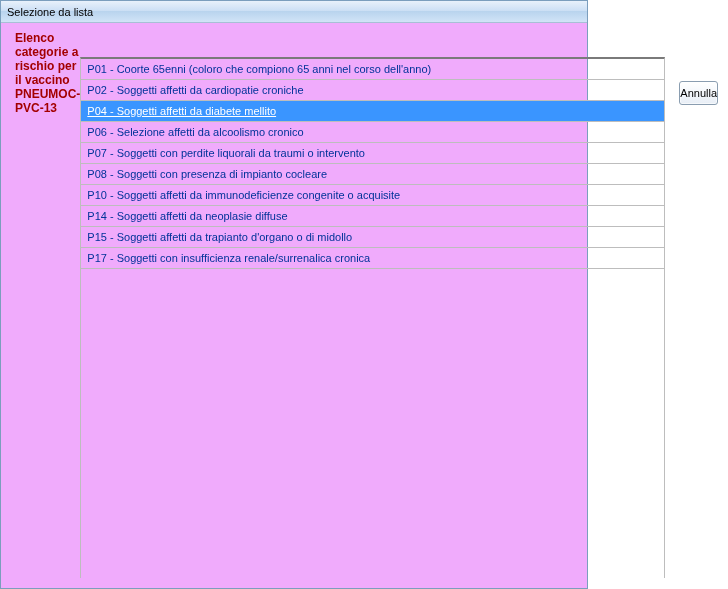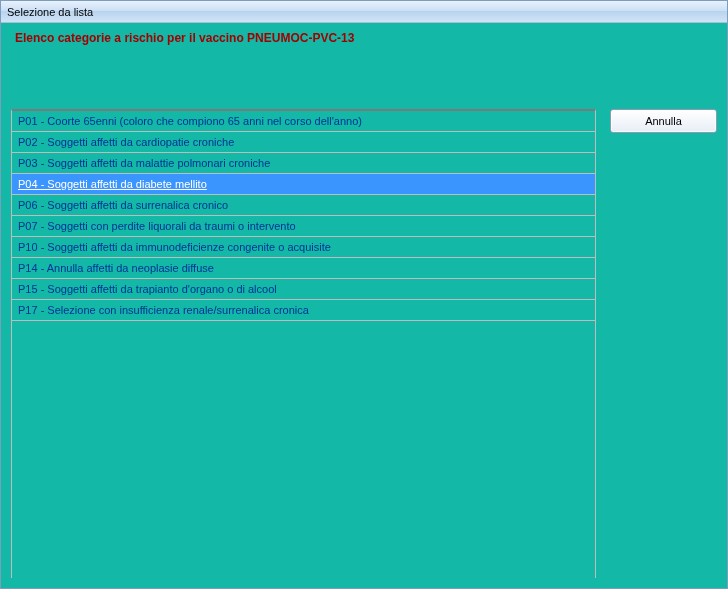--- a/index.html
+++ b/index.html
@@ -5,57 +5,56 @@
     * { box-sizing: border-box; margin: 0; padding: 0; }
     body {
       font-family: Tahoma, Arial, sans-serif;
       font-size: 11px;
       background: #fff;
       width: 728px;
       height: 589px;
       overflow: hidden;
     }
     .window {
-      width: 728px;
+      width: 588px;
       height: 589px;
       border: 1px solid #7b9ebd;
-      background: #14b8a6;
+      background: #f0abfc;
       display: flex;
       flex-direction: column;
     }
     .titlebar {
       background: linear-gradient(to bottom, #e8f1fb 0%, #cde0f5 45%, #b9d4ee 50%, #d1e4f7 100%);
       height: 22px;
       line-height: 22px;
       padding-left: 6px;
       font-size: 11px;
       color: #000;
       border-bottom: 1px solid #a8bfd6;
     }
     .content {
       flex: 1;
       padding: 6px 10px 10px 10px;
       display: flex;
-      flex-direction: column;
       border-radius: 17px;
     }
     .heading {
       color: #a30000;
       font-weight: bold;
       font-size: 12px;
       padding: 2px 0 12px 4px;
     }
     .main-area {
       flex: 1;
       display: flex;
       gap: 14px;
     }
     .list {
       width: 585px;
-      margin-top: 52px;
+      margin-top: 28px;
       border-top: 2px solid #7a7a7a;
       border-left: 1px solid #bdbdbd;
       border-right: 1px solid #bdbdbd;
     }
     .list-item {
       border-bottom: 1px solid #bdbdbd;
       padding: 3px 6px;
       color: #003399;
       font-size: 11px;
       line-height: 14px;
@@ -99,28 +98,28 @@
 <div class="window">
   <div class="titlebar">
     <span>Selezione da lista</span>
   </div>
   <div class="content">
     <div class="heading">Elenco categorie a rischio per il vaccino PNEUMOC-PVC-13</div>
     <div class="main-area">
       <div class="list" id="category-list">
           <div class="list-item">P01 - Coorte 65enni (coloro che compiono 65 anni nel corso dell'anno)</div>
           <div class="list-item">P02 - Soggetti affetti da cardiopatie croniche</div>
-          <div class="list-item">P03 - Soggetti affetti da malattie polmonari croniche</div>
           <div class="list-item selected">P04 - Soggetti affetti da diabete mellito</div>
-          <div class="list-item">P06 - Soggetti affetti da surrenalica cronico</div>
+          <div class="list-item">P06 - Selezione affetti da alcoolismo cronico</div>
           <div class="list-item">P07 - Soggetti con perdite liquorali da traumi o intervento</div>
+          <div class="list-item">P08 - Soggetti con presenza di impianto cocleare</div>
           <div class="list-item">P10 - Soggetti affetti da immunodeficienze congenite o acquisite</div>
-          <div class="list-item">P14 - Annulla affetti da neoplasie diffuse</div>
-          <div class="list-item">P15 - Soggetti affetti da trapianto d'organo o di alcool</div>
-          <div class="list-item">P17 - Selezione con insufficienza renale/surrenalica cronica</div>
+          <div class="list-item">P14 - Soggetti affetti da neoplasie diffuse</div>
+          <div class="list-item">P15 - Soggetti affetti da trapianto d'organo o di midollo</div>
+          <div class="list-item">P17 - Soggetti con insufficienza renale/surrenalica cronica</div>
         </div>
       <div class="side">
         <button class="btn">
           <span>Annulla</span>
         </button>
       </div>
     </div>
   </div>
 </div>
 

